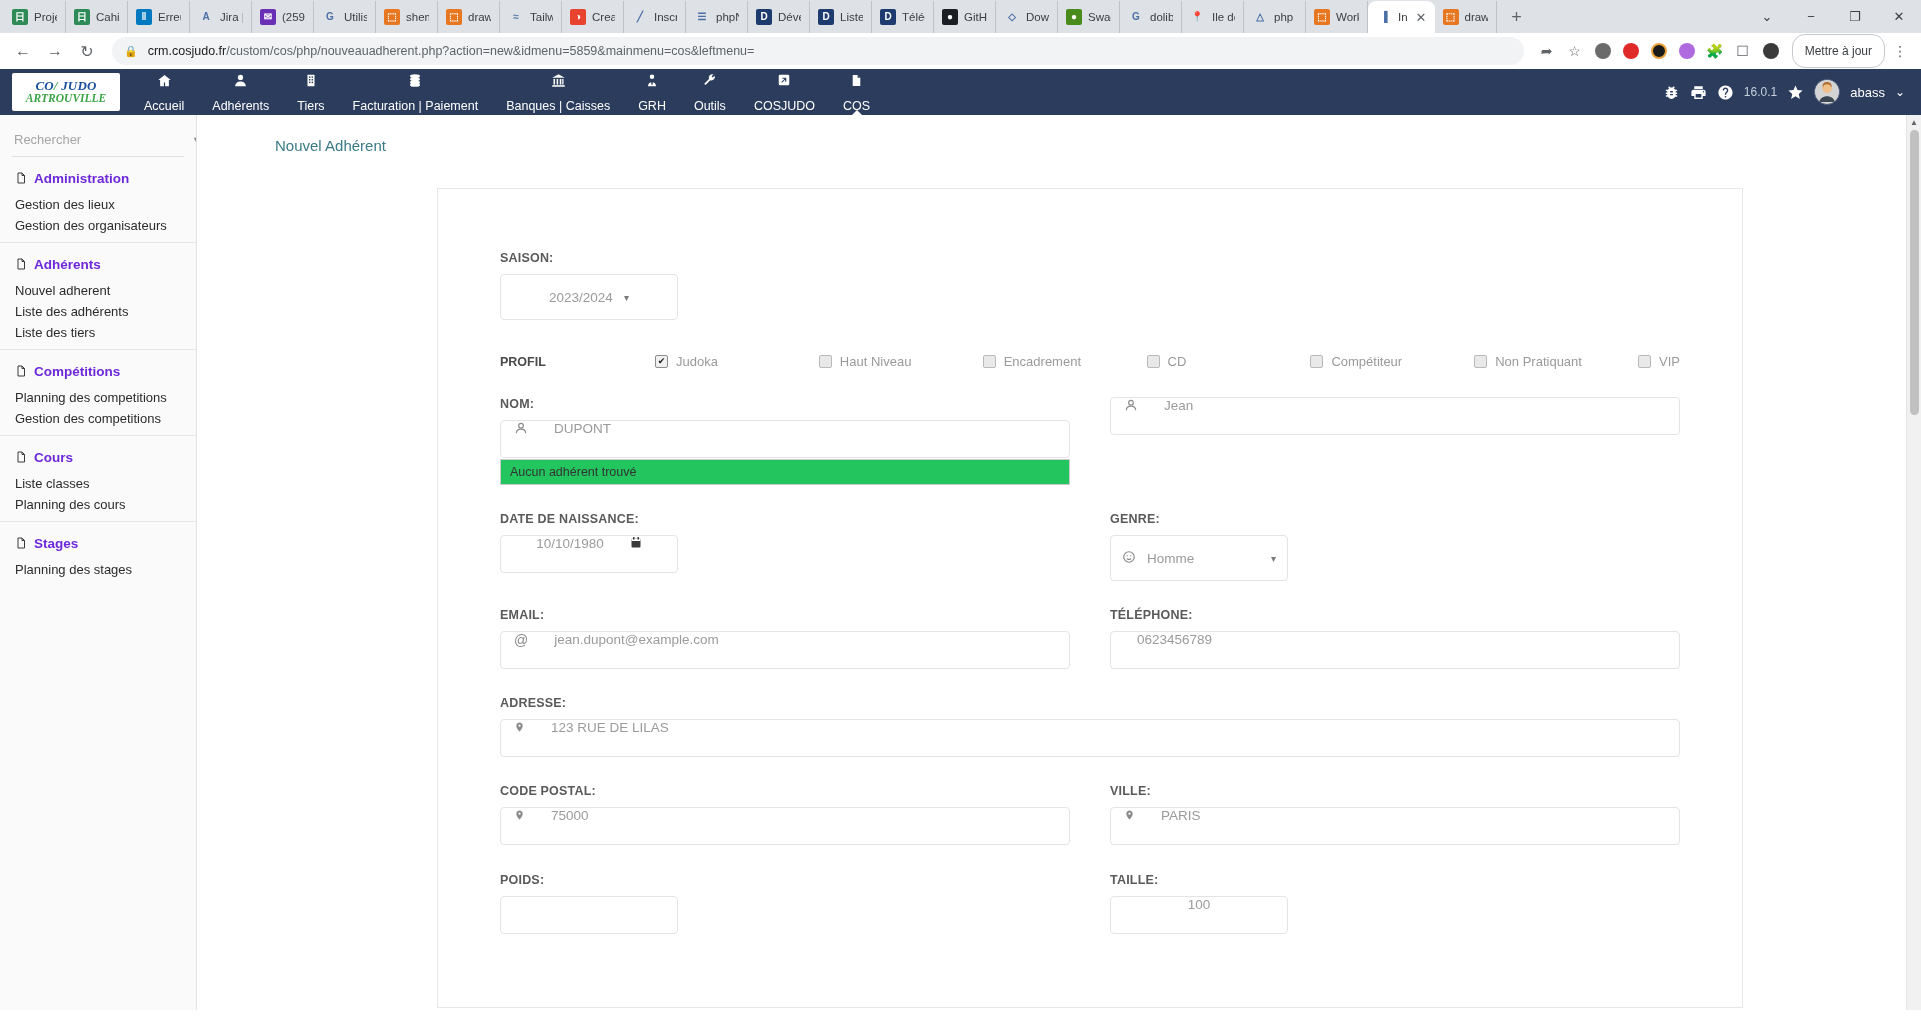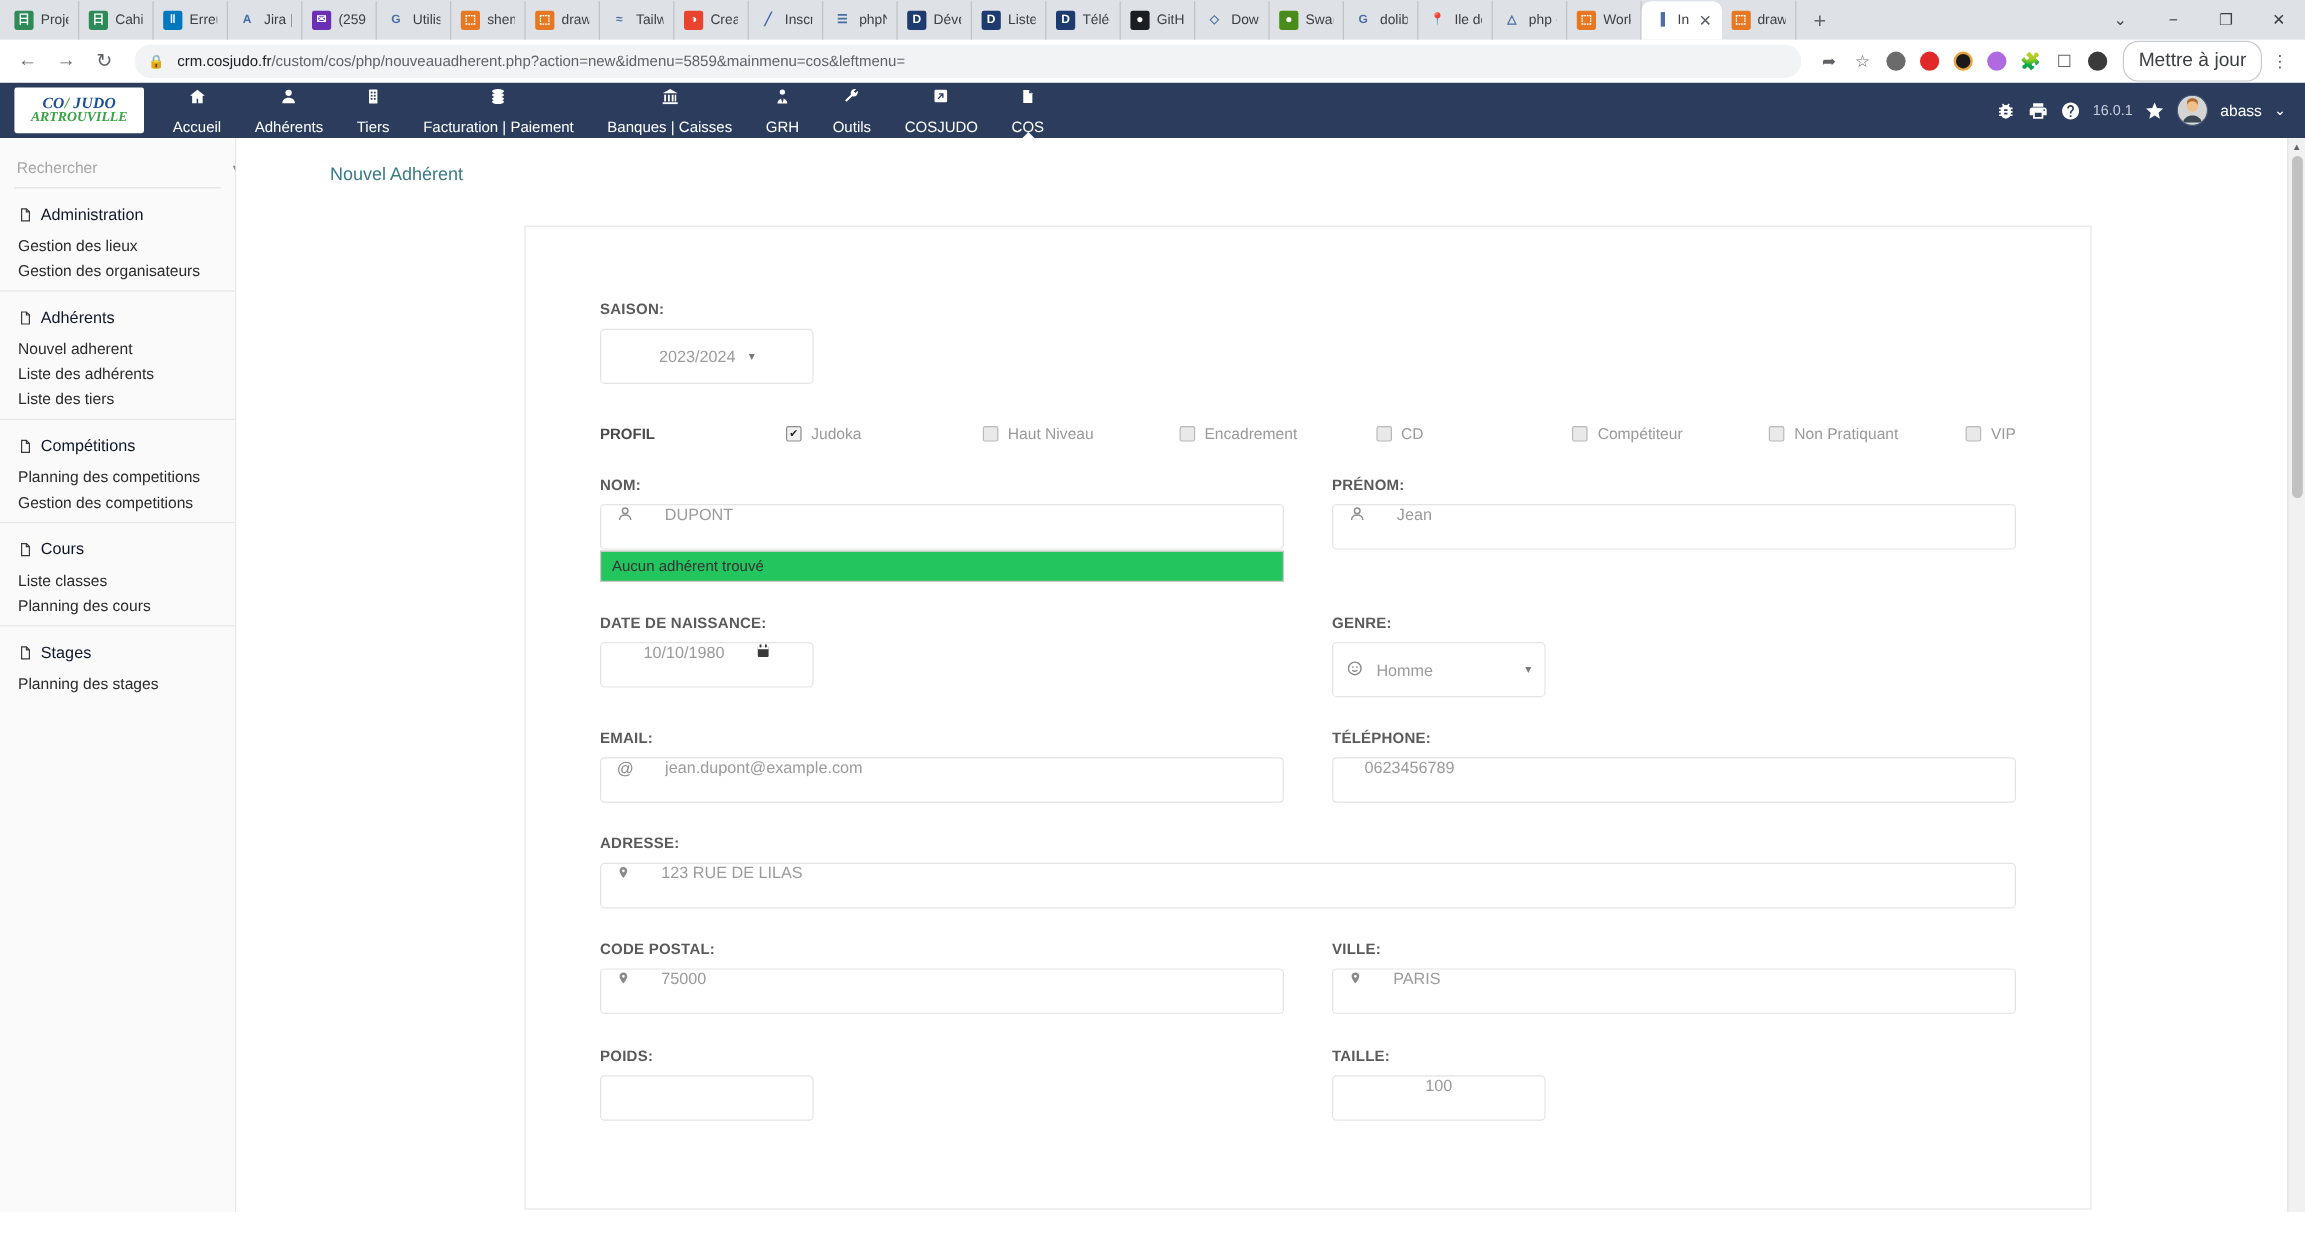--- a/index.html
+++ b/index.html
@@ -86,21 +86,21 @@
   .tb-icon {
     width: 26px; height: 26px;
     display: flex; align-items: center; justify-content: center;
     font-size: 14px; color: #5f6368;
   }
   .dot-icon { width: 16px; height: 16px; border-radius: 50%; display:block; }
   #update-btn {
     height: 26px; padding: 16px 12px; margin-left: 6px;
     border: 1px solid #c6c9cd; border-radius: 13px;
     display: flex; align-items: center;
-    font-size: 16px; color: #3c4043; white-space: nowrap;
+    font-size: 12px; color: #3c4043; white-space: nowrap;
   }
 
   
   #app { width: 100%; height: 941px; display: flex; flex-direction: column; background:#fff; }
 
   #appbar {
     height: 46px; background: #2b3c5c;
     display: flex; align-items: stretch;
     flex: 0 0 46px;
   }
@@ -161,23 +161,23 @@
     flex: 1 1 auto; border: none; background: transparent;
     outline: none; font-size: 13px; color: #555;
     font-family: "Liberation Sans", sans-serif;
   }
   #search-row input::placeholder { color: #a5a5a5; }
   #search-row .caret { font-size: 9px; color: #8a8a8a; }
 
   .side-group { padding: 0 0 6px 0; }
   .side-group + .side-group { border-top: 1px solid #e6e6e6; }
   .group-head {
-    display: flex; align-items: center; gap: 7px;
+    display: flex; align-items: flex-start; gap: 7px;
     padding: 14px 12px 8px 15px;
-    font-size: 13.5px; font-weight: normal; color: #0f172a;
+    font-size: 13.5px; font-weight: bold; color: #6d28d9;
   }
   .group-head .doc-ico { color: #3a3a3a; display:flex; }
   .side-link {
     display: block; padding: 3px 12px 3px 15px;
     font-size: 13px; color: #2b2b2b; white-space: nowrap;
   }
 
   
   #content { flex: 1 1 auto; position: relative; overflow: hidden; background: #fff; }
   #breadcrumb {
@@ -675,21 +675,20 @@
                 <svg width="14" height="14" viewBox="0 0 24 24" fill="none" stroke="#8a8a8a" stroke-width="2">
                     <circle cx="12" cy="8" r="4"></circle>
                     <path d="M4 21c0-4.4 3.6-7 8-7s8 2.6 8 7"></path>
                   </svg>
               </span>
               <span class="in-val">DUPONT</span>
             </div>
             <div id="autocomplete">Aucun adhérent trouvé</div>
           </div>
           <div class="col">
-            <div class="fld-label">PRÉNOM:</div>
             <div class="input-box">
               <span class="in-ico">
                 <svg width="14" height="14" viewBox="0 0 24 24" fill="none" stroke="#8a8a8a" stroke-width="2">
                     <circle cx="12" cy="8" r="4"></circle>
                     <path d="M4 21c0-4.4 3.6-7 8-7s8 2.6 8 7"></path>
                   </svg>
               </span>
               <span class="in-val">Jean</span>
             </div>
           </div>

